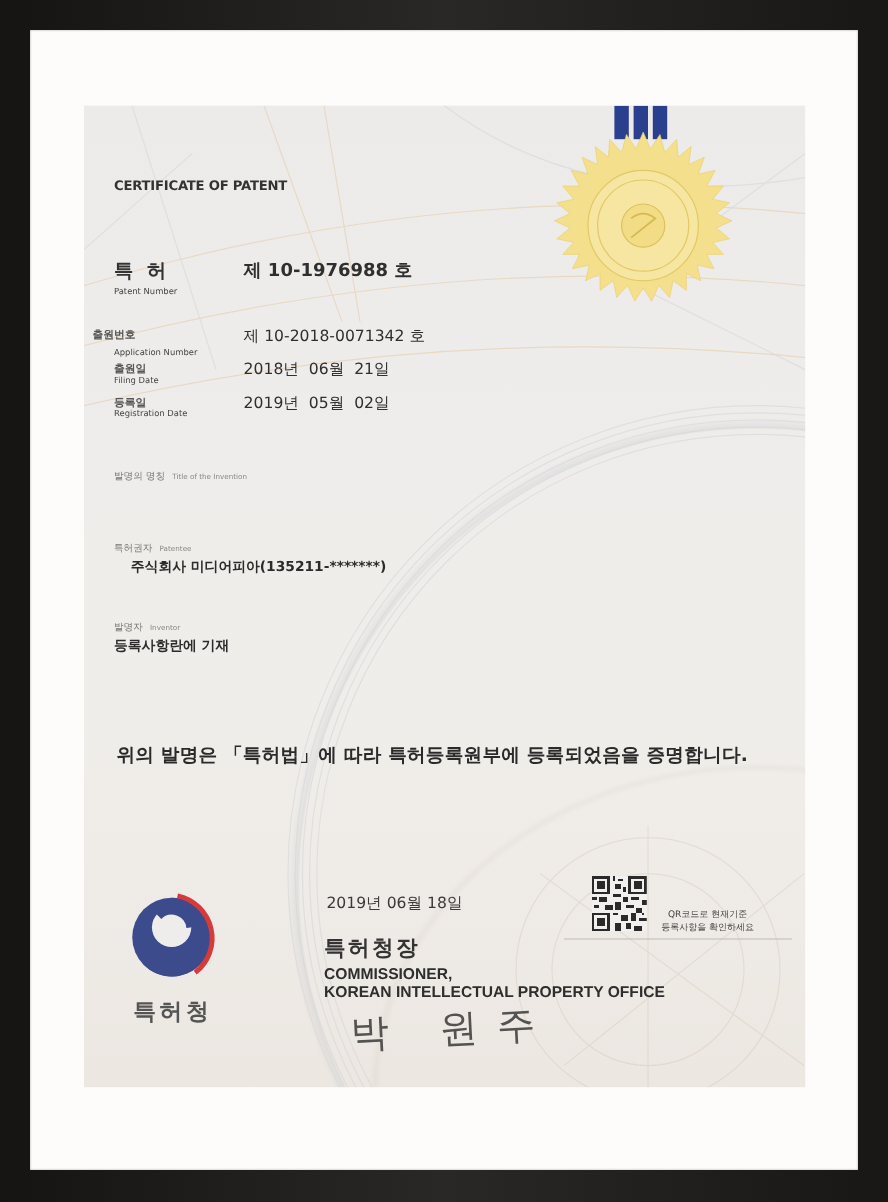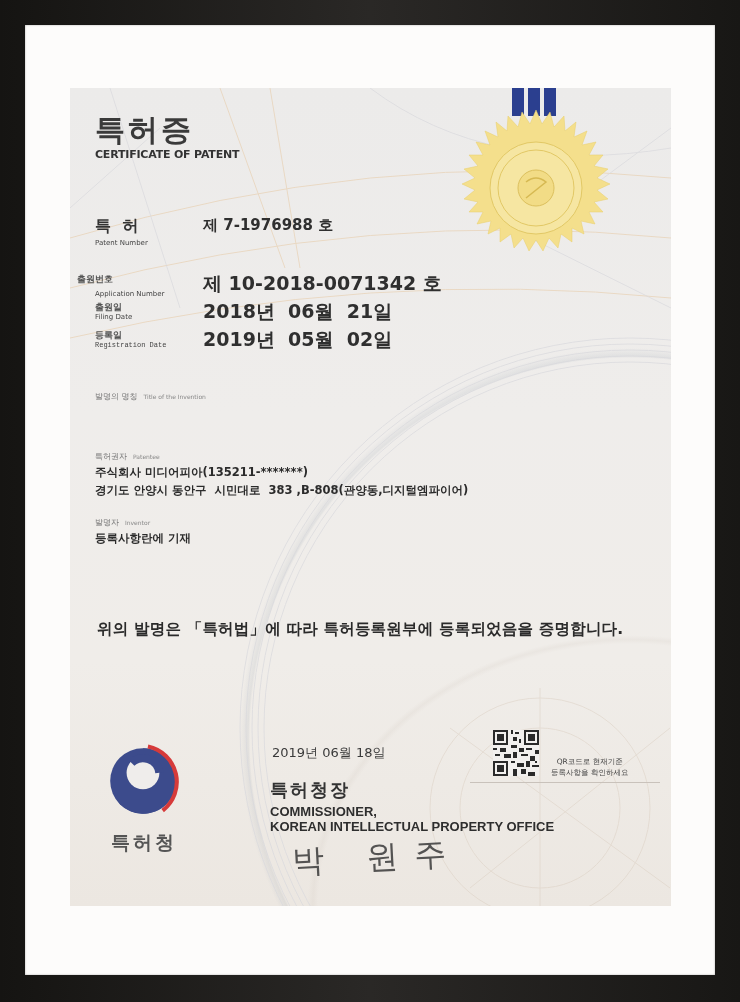--- a/index.html
+++ b/index.html
@@ -25,21 +25,21 @@
       linear-gradient(180deg,#ecebea 0%,#efedeb 40%,#f0ede9 70%,#ece7e1 100%);
     overflow:hidden;
   }
   .guilloche { position:absolute; left:0; top:0; width:601px; height:818px; pointer-events:none; }
   .abs { position:absolute; }
   .title-ko { left:25px; top:22px; font-size:30px; font-weight:bold; color:#3a3a3a; letter-spacing:3px; }
   .title-en { left:25px; top:60px; font-size:11px; color:#333; font-weight:bold; letter-spacing:-0.2px; }
   .lbl-ko-big { font-size:16px; font-weight:bold; color:#333; letter-spacing:3px; }
   .lbl-en { font-size:7px; color:#444; }
   .lbl-ko-sm { font-size:9px; color:#555; font-weight:bold; }
-  .val { font-size:19px; color:#2f2f2f; font-weight:bold; }
+  .val { font-size:13px; color:#2f2f2f; font-weight:normal; }
   .val-big { font-size:15px; color:#2f2f2f; font-weight:bold; }
   .sec-lbl { font-size:8px; color:#777; }
   .sec-lbl .en { font-size:6px; margin-left:6px; color:#888; }
   .sec-val { font-size:11.5px; color:#2b2b2b; font-weight:bold; }
   .cert-ko { left:27px; top:531px; font-size:15.5px; font-weight:bold; color:#2a2a2a; letter-spacing:0.2px; white-space:nowrap; }
   .cert-en { left:27px; top:556px; font-size:12px; color:#2a2a2a; font-weight:bold; line-height:16px; width:560px; font-family:"Liberation Sans", sans-serif; }
   .date { left:202px; top:656px; font-size:13px; color:#3a3a3a; }
   .commish-ko { left:200px; top:690px; font-size:18px; font-weight:bold; color:#333; letter-spacing:2px; }
   .commish-en { left:200px; top:716px; font-size:13px; font-weight:bold; color:#2e2e2e; line-height:15px; font-family:Liberation Sans, sans-serif; }
   .sign { left:222px; top:748px; font-size:32px; color:#3a3a3a; font-family:"DejaVu Serif", serif; letter-spacing:16px; transform:rotate(-3deg); opacity:0.85; }
@@ -96,48 +96,46 @@
     <rect x="86" y="0" width="12" height="28" fill="#2b3f8f"></rect>
     <g transform="translate(78,100)">
       <polygon fill="#f4df8c" stroke="#e8cf6a" stroke-width="0.5" points="0,-78 6,-64 14,-76 18,-61 28,-72 29,-57 40,-66 38,-51 51,-57 46,-43 60,-46 53,-33 67,-33 58,-22 72,-19 61,-10 74,-4 61,2 72,11 58,14 67,24 53,24 59,36 45,33 48,46 36,40 36,54 25,46 22,60 13,50 7,63 0,52 -7,63 -13,50 -22,60 -25,46 -36,54 -36,40 -48,46 -45,33 -59,36 -53,24 -67,24 -58,14 -72,11 -61,2 -74,-4 -61,-10 -72,-19 -58,-22 -67,-33 -53,-33 -60,-46 -46,-43 -51,-57 -38,-51 -40,-66 -29,-57 -28,-72 -18,-61 -14,-76 -6,-64"></polygon>
       <circle r="46" fill="#f6e6a2" stroke="#e2c865" stroke-width="1"></circle>
       <circle r="38" fill="none" stroke="#e2c865" stroke-width="1"></circle>
       <circle r="18" fill="#f2dc86" stroke="#dcc05e" stroke-width="1"></circle>
       <path d="M-10 -6 Q0 -14 10 -6 Q0 2 -10 10" fill="none" stroke="#d6b952" stroke-width="1.5"></path>
     </g>
   </svg>
 
-  <div class="abs title-ko">특허증</div>
   <div class="abs title-en">CERTIFICATE OF PATENT</div>
 
   <div class="abs lbl-ko-big" style="left:25px;top:128px;">특 허</div>
   <div class="abs lbl-en" style="left:25px;top:151px;">Patent Number</div>
-  <div class="abs val-big" style="left:133px;top:128px;">제 7-1976988 호</div>
+  <div class="abs val-big" style="left:133px;top:128px;">제 10-1976988 호</div>
 
   <div class="abs lbl-ko-sm" style="left:7px;top:185px;">출원번호</div>
   <div class="abs lbl-en" style="left:25px;top:202px;">Application Number</div>
   <div class="abs val" style="left:133px;top:183px;">제 10-2018-0071342 호</div>
 
   <div class="abs lbl-ko-sm" style="left:25px;top:213px;">출원일</div>
   <div class="abs lbl-en" style="left:25px;top:225px;text-align:right;">Filing Date</div>
   <div class="abs val" style="left:133px;top:211px;white-space:pre;">2018년  06월  21일</div>
 
   <div class="abs lbl-ko-sm" style="left:25px;top:241px;text-align:center;">등록일</div>
-  <div class="abs lbl-en" style="left:25px;top:253px;font-family:Liberation Mono, monospace;">Registration Date</div>
+  <div class="abs lbl-en" style="left:25px;top:253px;">Registration Date</div>
   <div class="abs val" style="left:133px;top:239px;white-space:pre;">2019년  05월  02일</div>
 
   <div class="abs sec-lbl" style="left:25px;top:303px;">
     <span>발명의 명칭</span><span class="en">Title of the Invention</span>
   </div>
 
   <div class="abs sec-lbl" style="left:25px;top:363px;">
     <span>특허권자</span><span class="en">Patentee</span>
   </div>
-  <div class="abs sec-val" style="left:25px;top:377px;">주식회사 미디어피아(135211-*******)</div>
-  <div class="abs sec-val" style="left:25px;top:395px;white-space:pre;">경기도 안양시 동안구  시민대로  383 ,B-808(관양동,디지털엠파이어)</div>
+  <div class="abs sec-val" style="left:39px;top:377px;">주식회사 미디어피아(135211-*******)</div>
 
   <div class="abs sec-lbl" style="left:25px;top:429px;">
     <span>발명자</span><span class="en">Inventor</span>
   </div>
   <div class="abs sec-val" style="left:25px;top:443px;">등록사항란에 기재</div>
 
   <div class="abs cert-ko">위의 발명은 「특허법」에 따라 특허등록원부에 등록되었음을 증명합니다.</div>
 
   <svg class="abs logo" viewBox="0 0 100 100">
     <path d="M50 10 A40 40 0 1 1 20 76 A22 22 0 0 0 50 60 A20 20 0 0 1 50 20 A20 20 0 0 0 50 10 Z" fill="#3c4b8c"></path>

